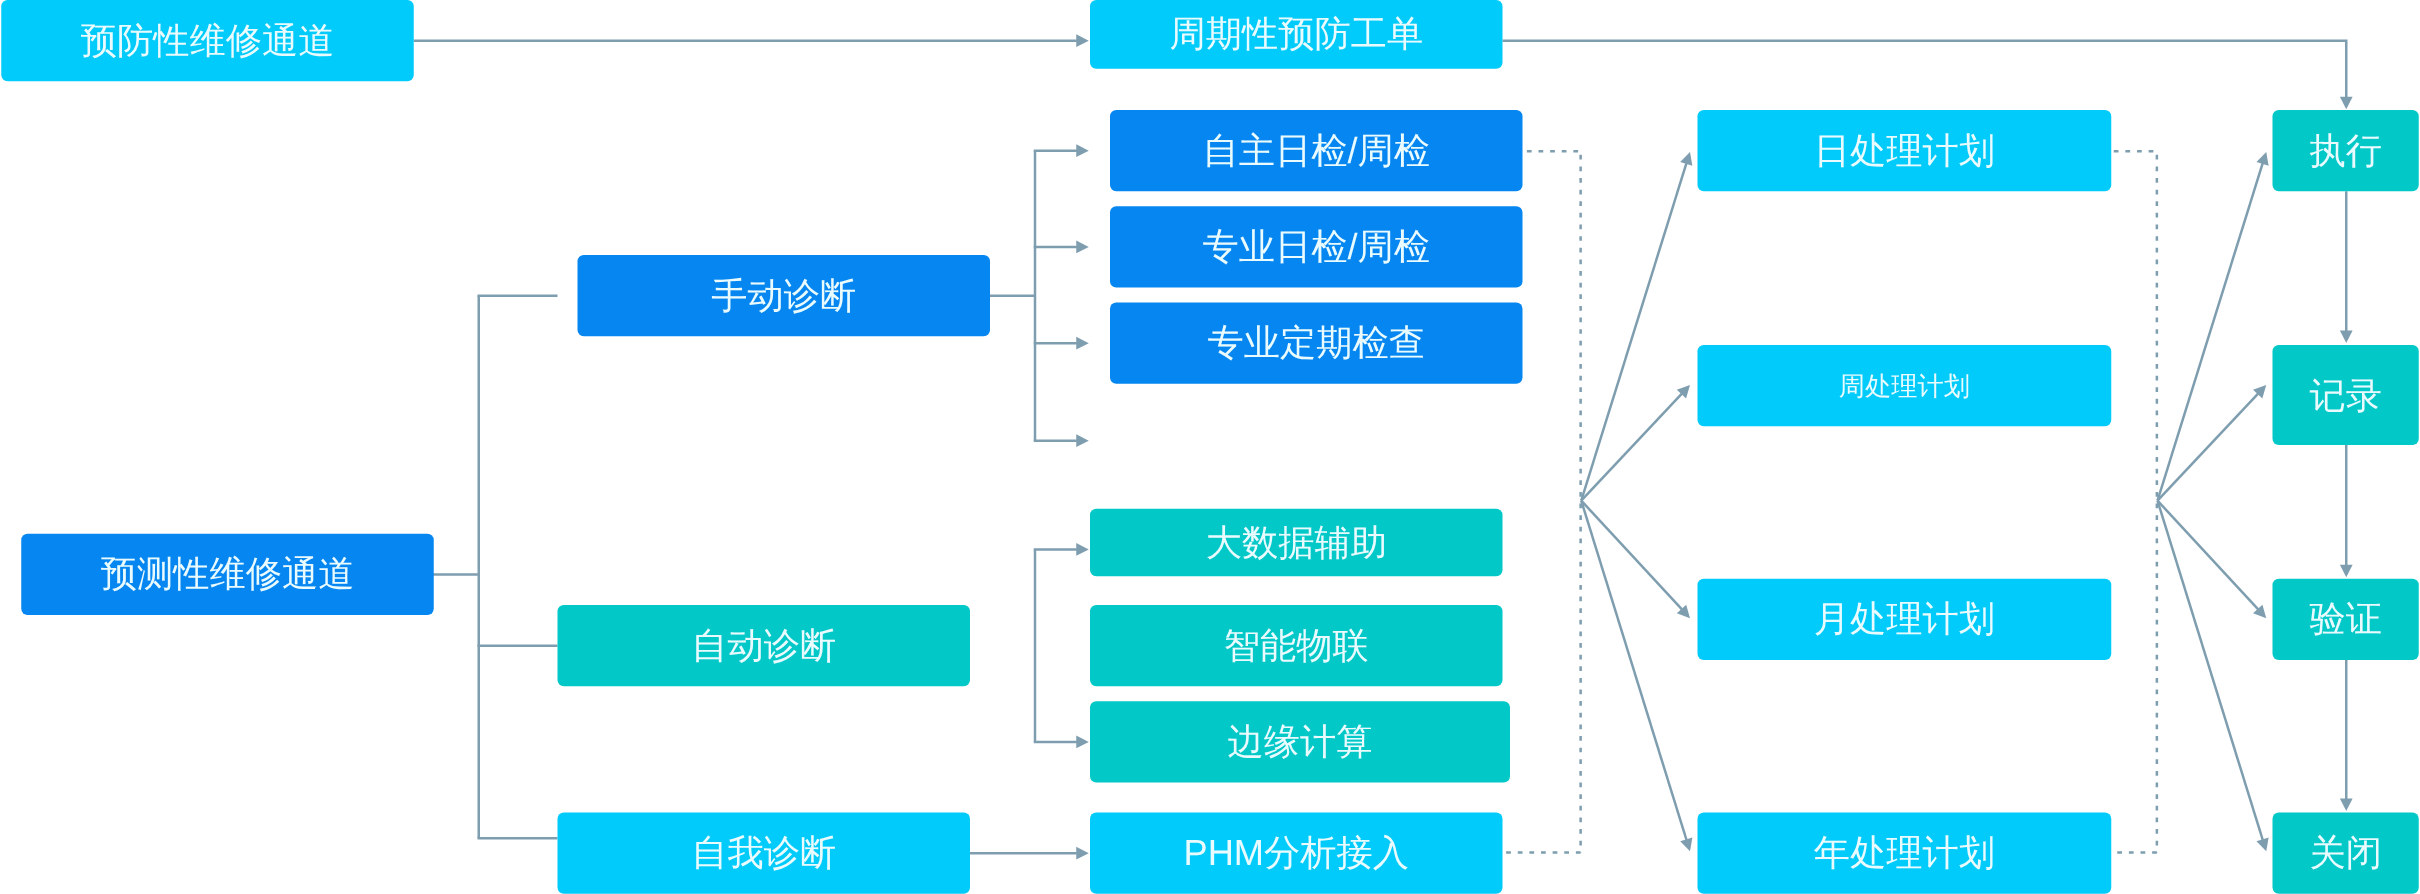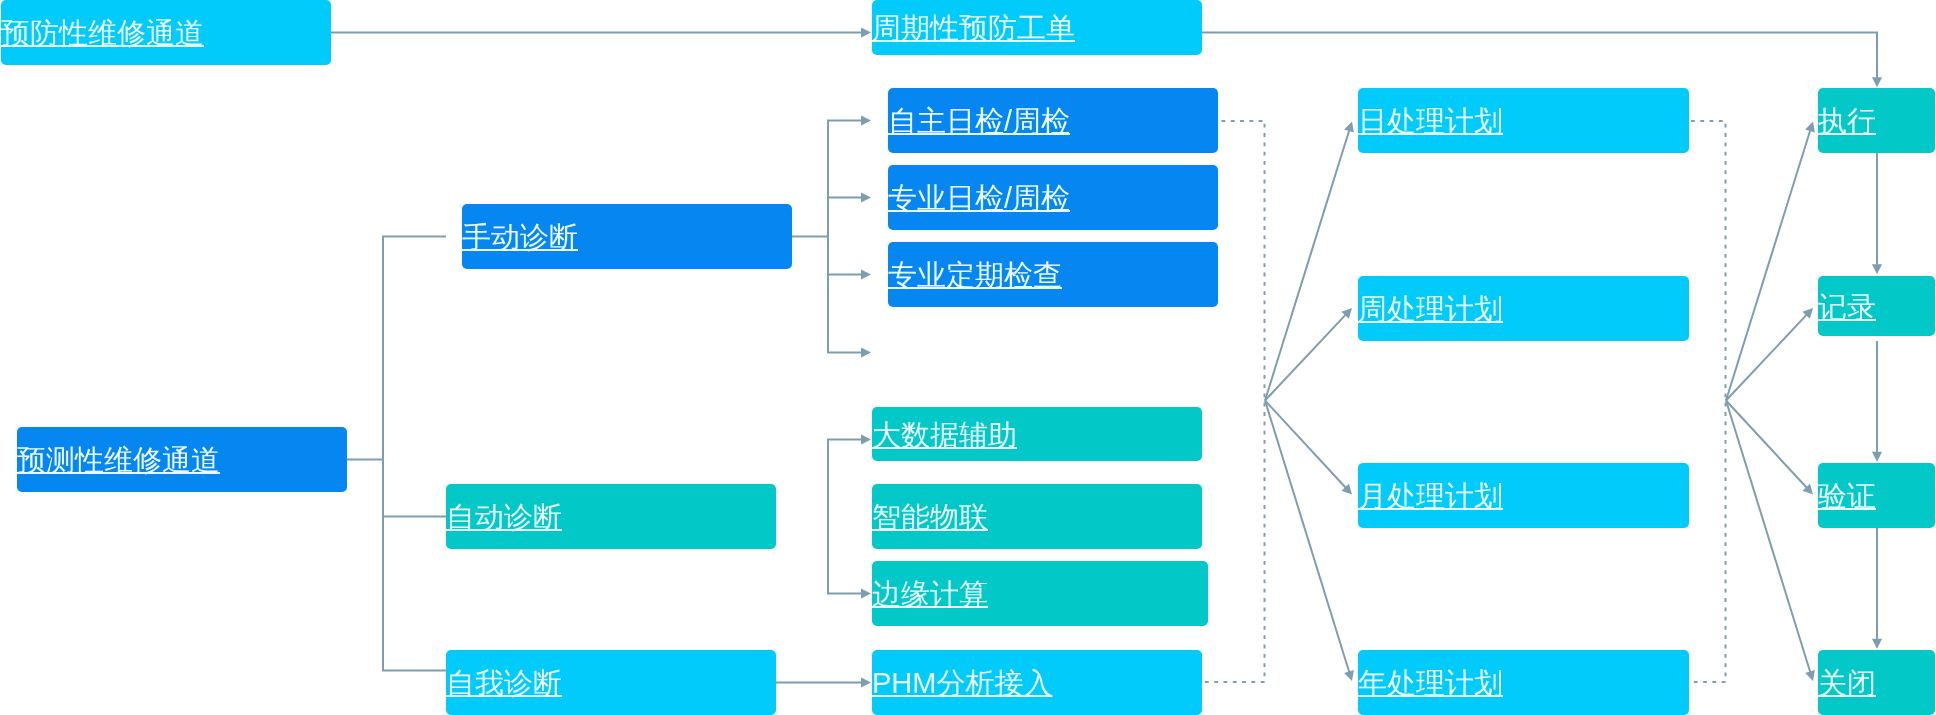--- a/index.html
+++ b/index.html
@@ -5,27 +5,26 @@
 <style>
   html,body{margin:0;padding:0;}
   body{
     width:1936px;height:715px;background:#ffffff;overflow:hidden;
     font-family:"Liberation Sans","DejaVu Sans",sans-serif;
   }
   #stage{position:relative;width:1936px;height:715px;background:#ffffff;}
   #wires{position:absolute;left:0;top:0;width:1936px;height:715px;pointer-events:none;}
   .node{
     position:absolute;
-    display:flex;align-items:center;justify-content:flex-start;
+    display:flex;align-items:center;justify-content:center;
     border-radius:5px;
     color:#e9fbff;
     line-height:1;
     white-space:nowrap;
     box-sizing:border-box;
-    text-decoration:underline;
   }
   .node .lbl{display:block;position:relative;top:1px;}
   .n-blue{background:#0586f0;margin-left:16px;}
   .n-cyan{background:#00cbfa;}
   .n-teal{background:#03c8c8;}
 </style>
 </head>
 <body>
 
 <div id="stage">
@@ -126,33 +125,33 @@
     </div>
   <div class="node n-teal" style="left:872px;top:561px;width:336px;height:65px;font-size:29px">
       <span class="lbl">边缘计算</span>
     </div>
   <div class="node n-cyan" style="left:872px;top:650px;width:330px;height:65px;font-size:29px">
       <span class="lbl">PHM分析接入</span>
     </div>
   <div class="node n-cyan" style="left:1358px;top:88px;width:331px;height:65px;font-size:29px">
       <span class="lbl">日处理计划</span>
     </div>
-  <div class="node n-cyan" style="left:1358px;top:276px;width:331px;height:65px;font-size:29px">
+  <div class="node n-cyan" style="left:1358px;top:276px;width:331px;height:65px;font-size:21px">
       <span class="lbl">周处理计划</span>
     </div>
   <div class="node n-cyan" style="left:1358px;top:463px;width:331px;height:65px;font-size:29px">
       <span class="lbl">月处理计划</span>
     </div>
   <div class="node n-cyan" style="left:1358px;top:650px;width:331px;height:65px;font-size:29px">
       <span class="lbl">年处理计划</span>
     </div>
   <div class="node n-teal" style="left:1818px;top:88px;width:117px;height:65px;font-size:29px">
       <span class="lbl">执行</span>
     </div>
-  <div class="node n-teal" style="left:1818px;top:276px;width:117px;height:60px;font-size:29px">
+  <div class="node n-teal" style="left:1818px;top:276px;width:117px;height:80px;font-size:29px">
       <span class="lbl">记录</span>
     </div>
   <div class="node n-teal" style="left:1818px;top:463px;width:117px;height:65px;font-size:29px">
       <span class="lbl">验证</span>
     </div>
   <div class="node n-teal" style="left:1818px;top:650px;width:117px;height:65px;font-size:29px">
       <span class="lbl">关闭</span>
     </div>
 
 </div>

